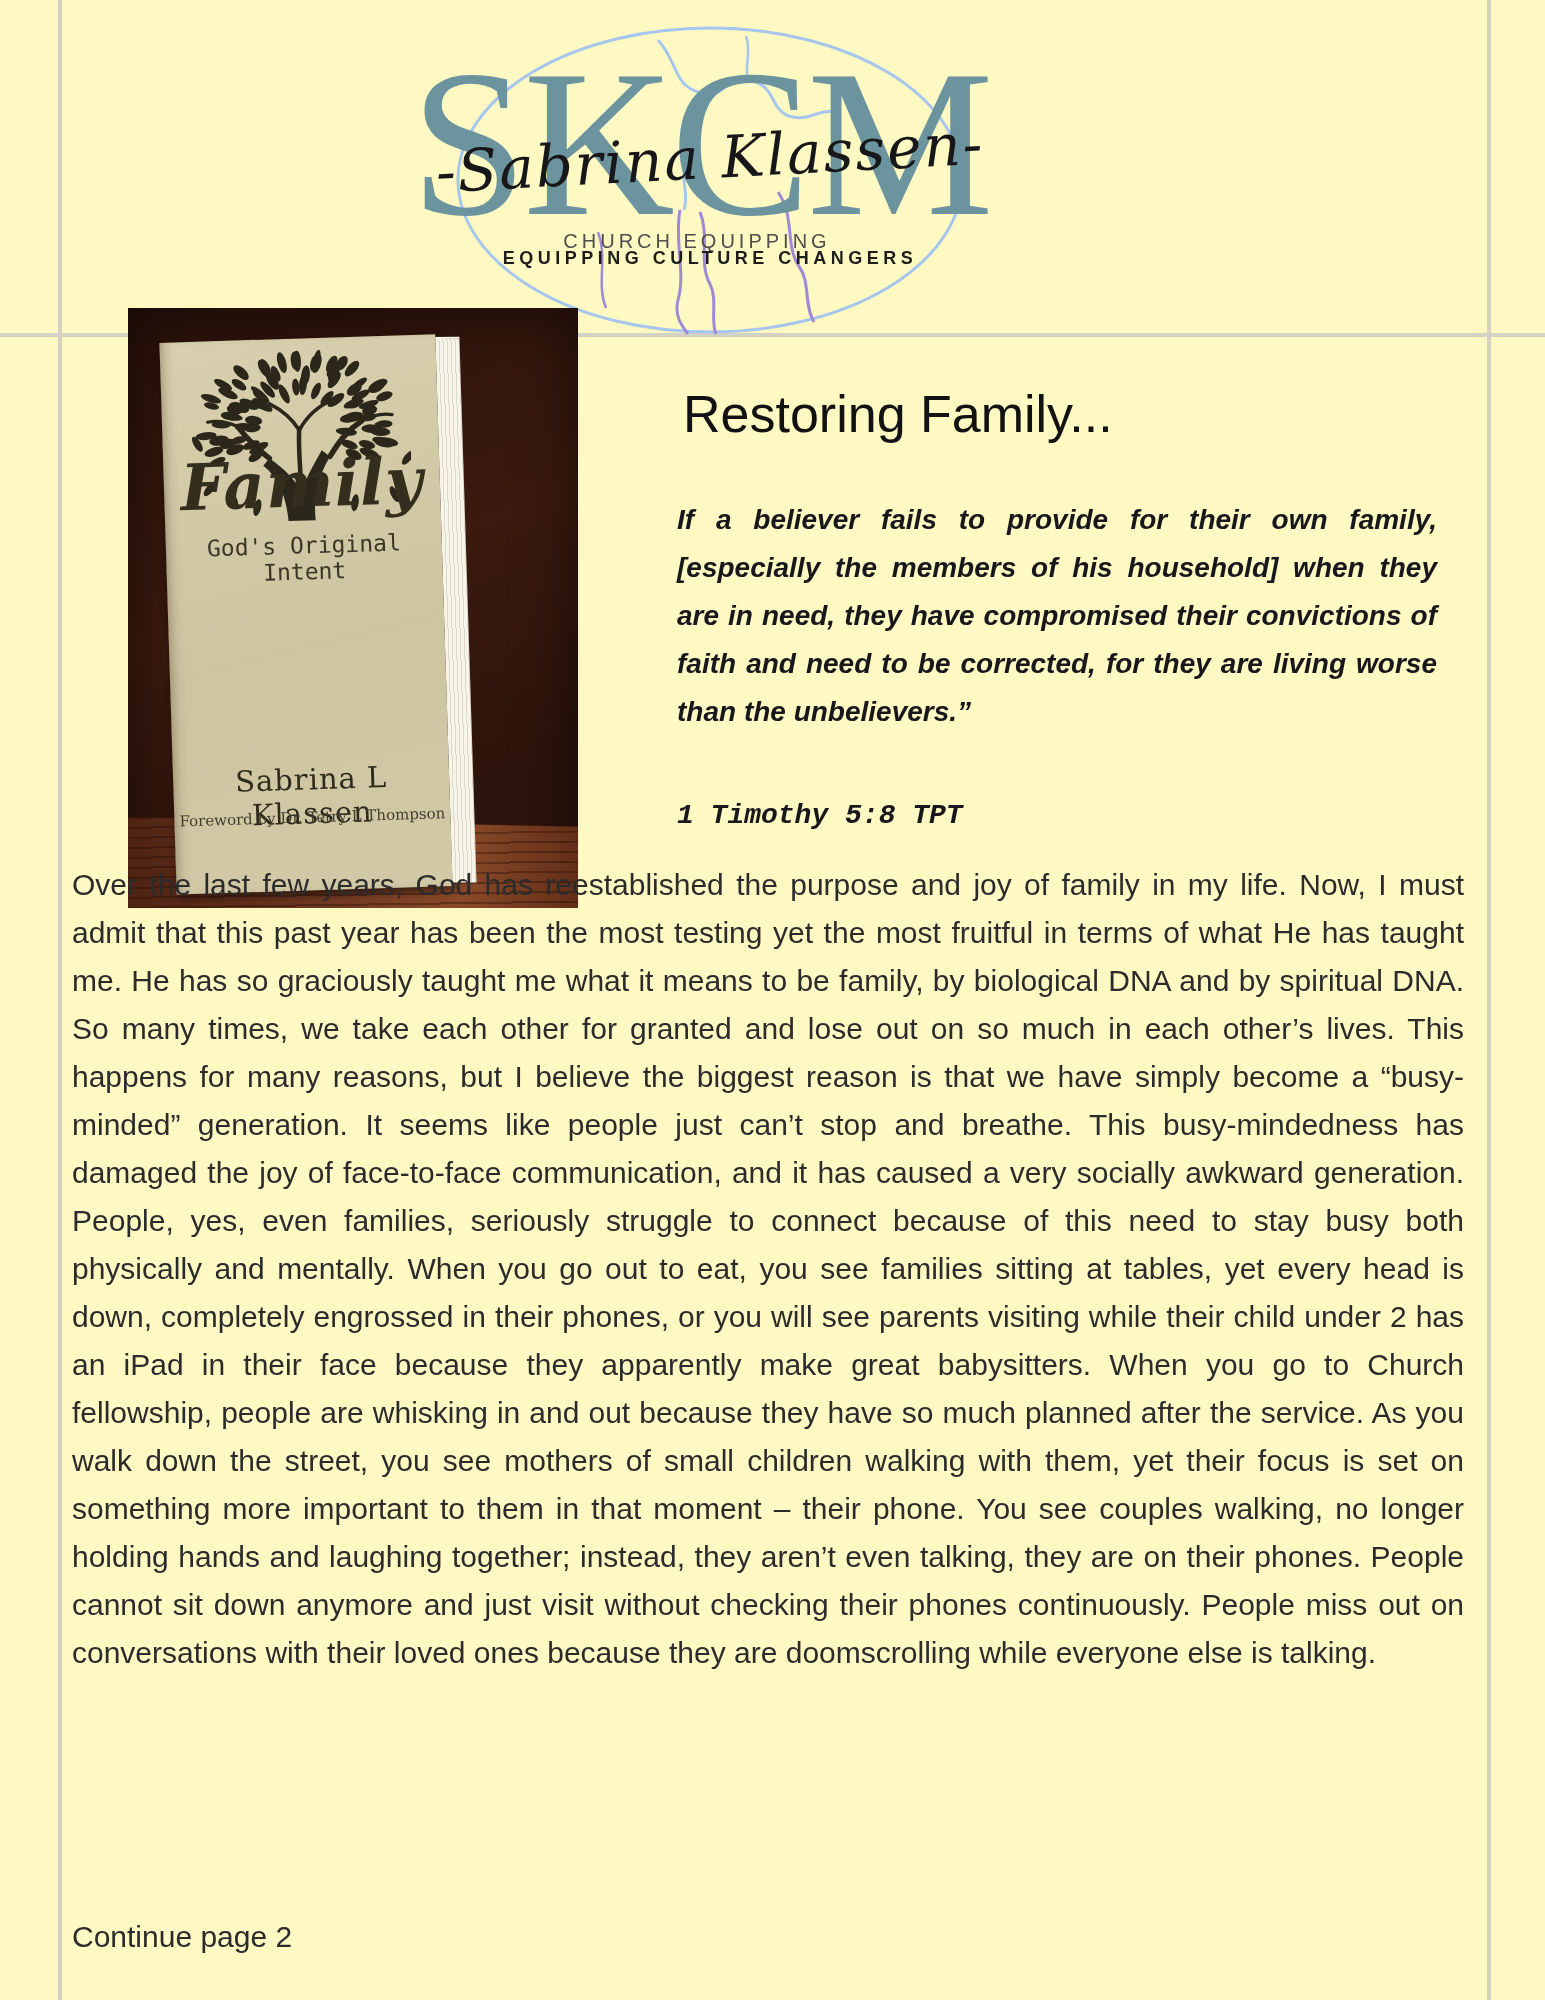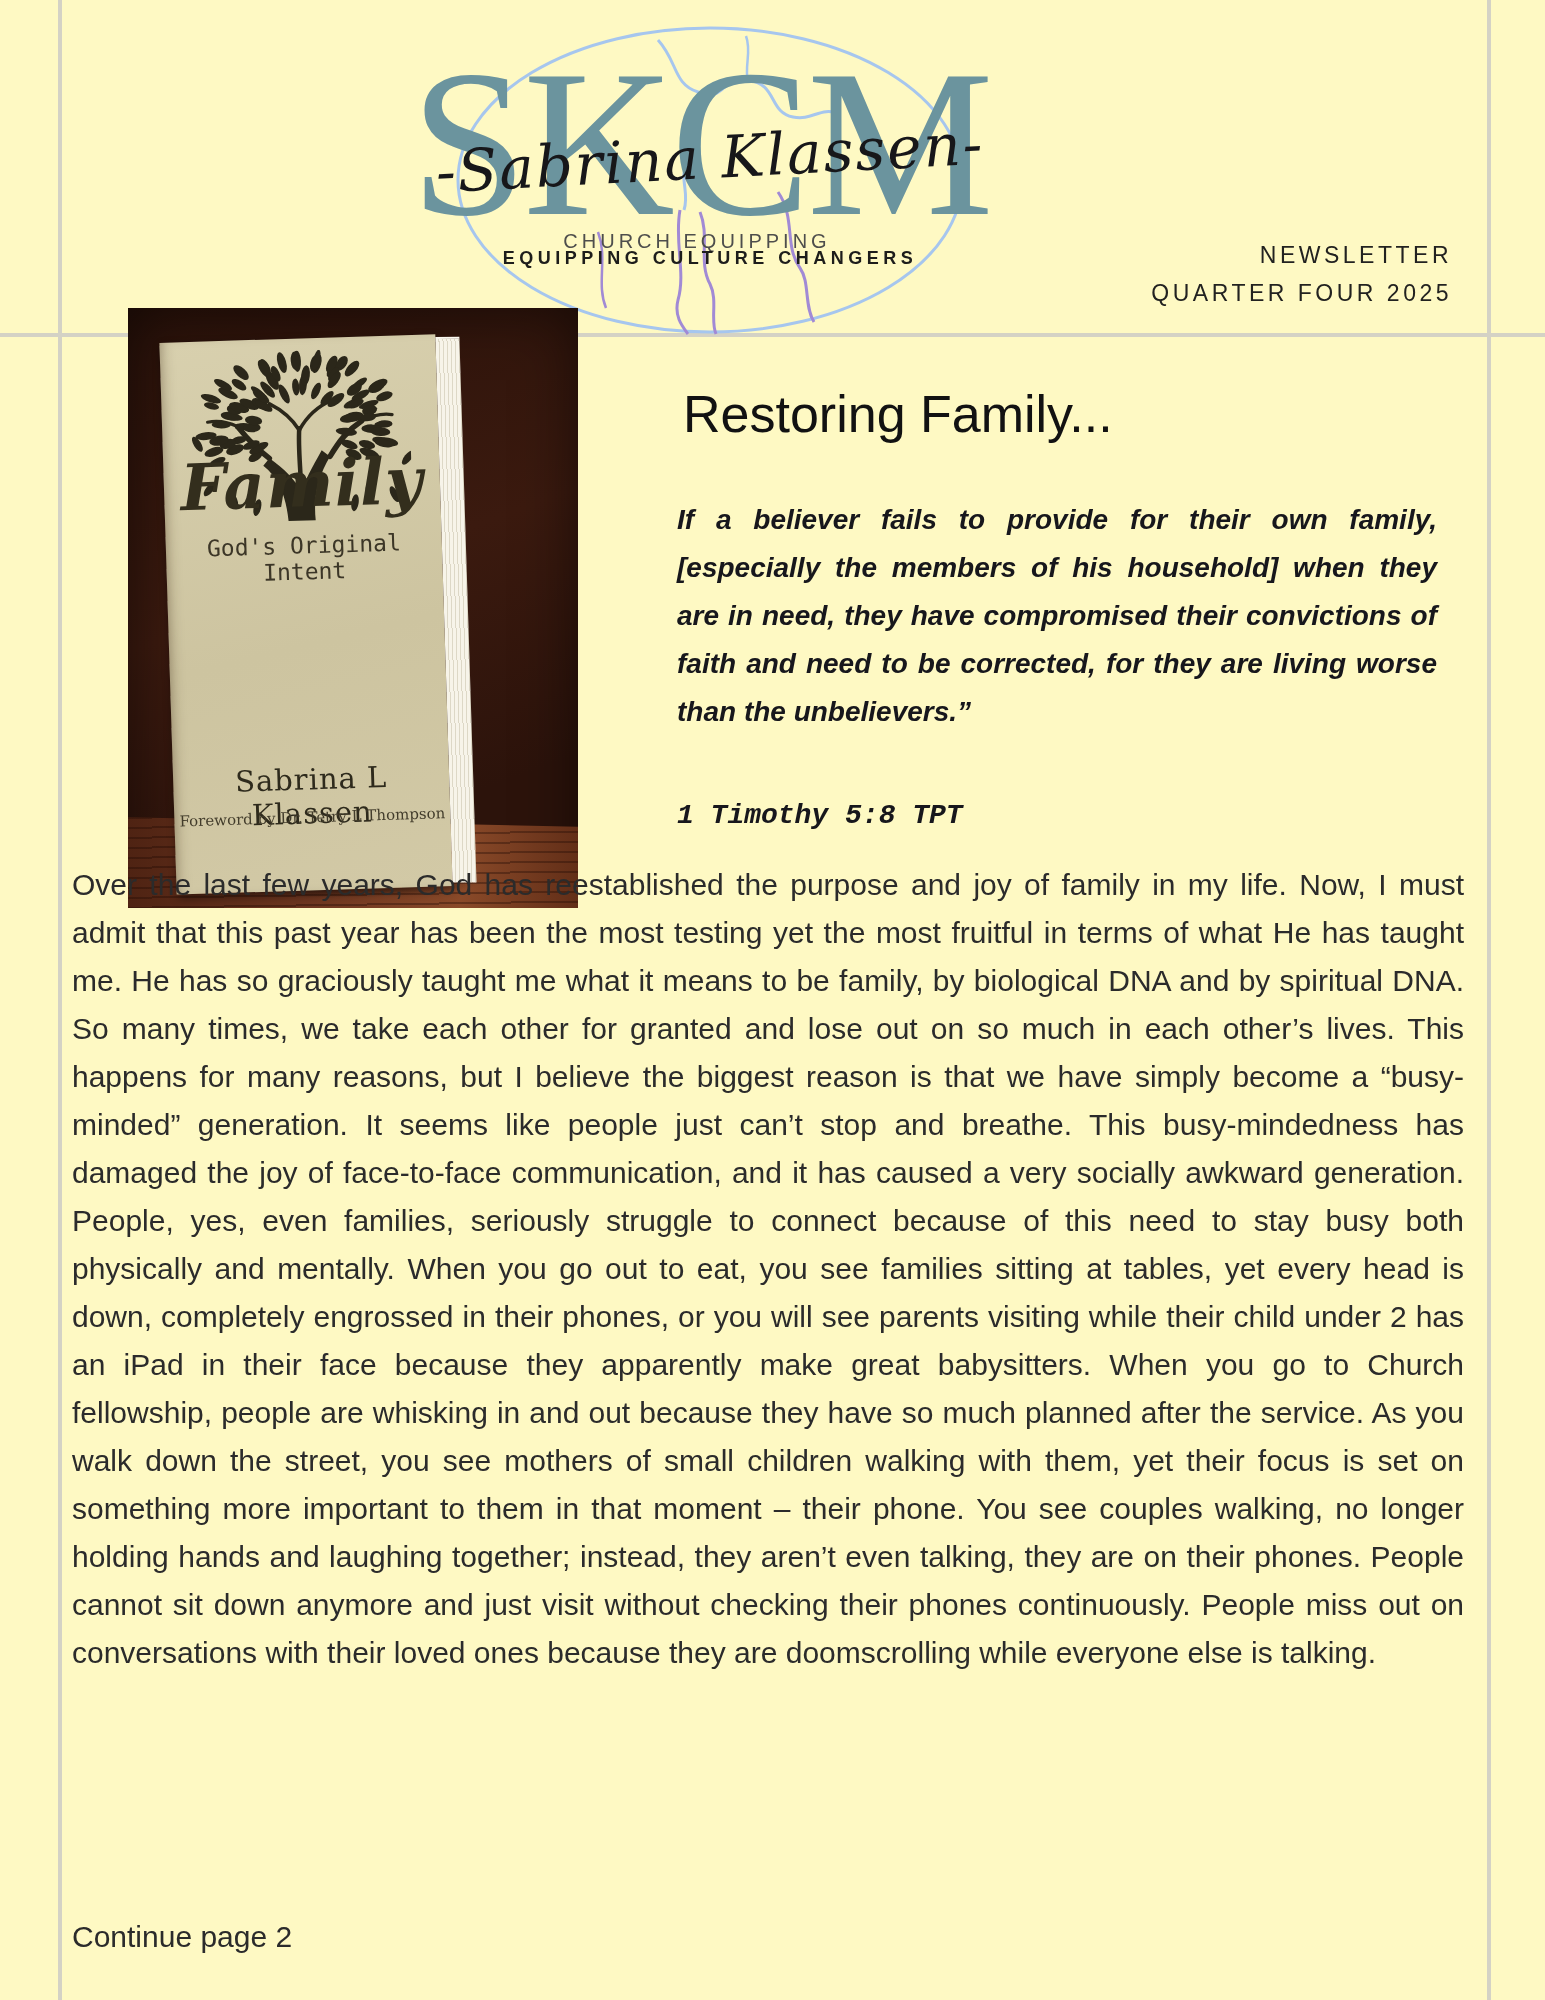--- a/index.html
+++ b/index.html
@@ -132,24 +132,20 @@
     <path d="M252 190 C262 214 250 240 262 262 C270 278 262 298 268 312" fill="none" stroke="#a18ad5" stroke-width="3"></path>
     <path d="M330 170 C348 196 336 224 352 246 C362 260 356 284 366 300" fill="none" stroke="#a18ad5" stroke-width="3"></path>
     <path d="M150 210 C160 236 148 262 158 286" fill="none" stroke="#a18ad5" stroke-width="2.5"></path>
   </svg>
 
   <div class="monogram">SKCM</div>
   <div class="script-name">-Sabrina Klassen-</div>
   <div class="church-min">CHURCH EQUIPPING</div>
   <div class="tagline">EQUIPPING CULTURE CHANGERS</div>
 
-  <div class="issue">
-    <div>NEWSLETTER</div>
-    <div>QUARTER FOUR 2025</div>
-  </div>
 
   <div class="photo">
     <div class="wood"></div>
     <div class="book-shadow"></div>
     <div class="book">
       <div class="cover">
         <svg class="tree" viewBox="0 0 240 190">
           <g fill="#2b271a" stroke="#2b271a">
             <path stroke="none" d="M104,188 L134,188 C132,162 138,140 152,118 L143,111 C131,131 123,145 119,156 C113,143 101,130 85,118 L78,126 C96,141 102,162 104,188 Z"></path>
             <path d="M152 118 C163 101 172 90 188 80" fill="none" stroke-width="6" stroke-linecap="round"></path>

